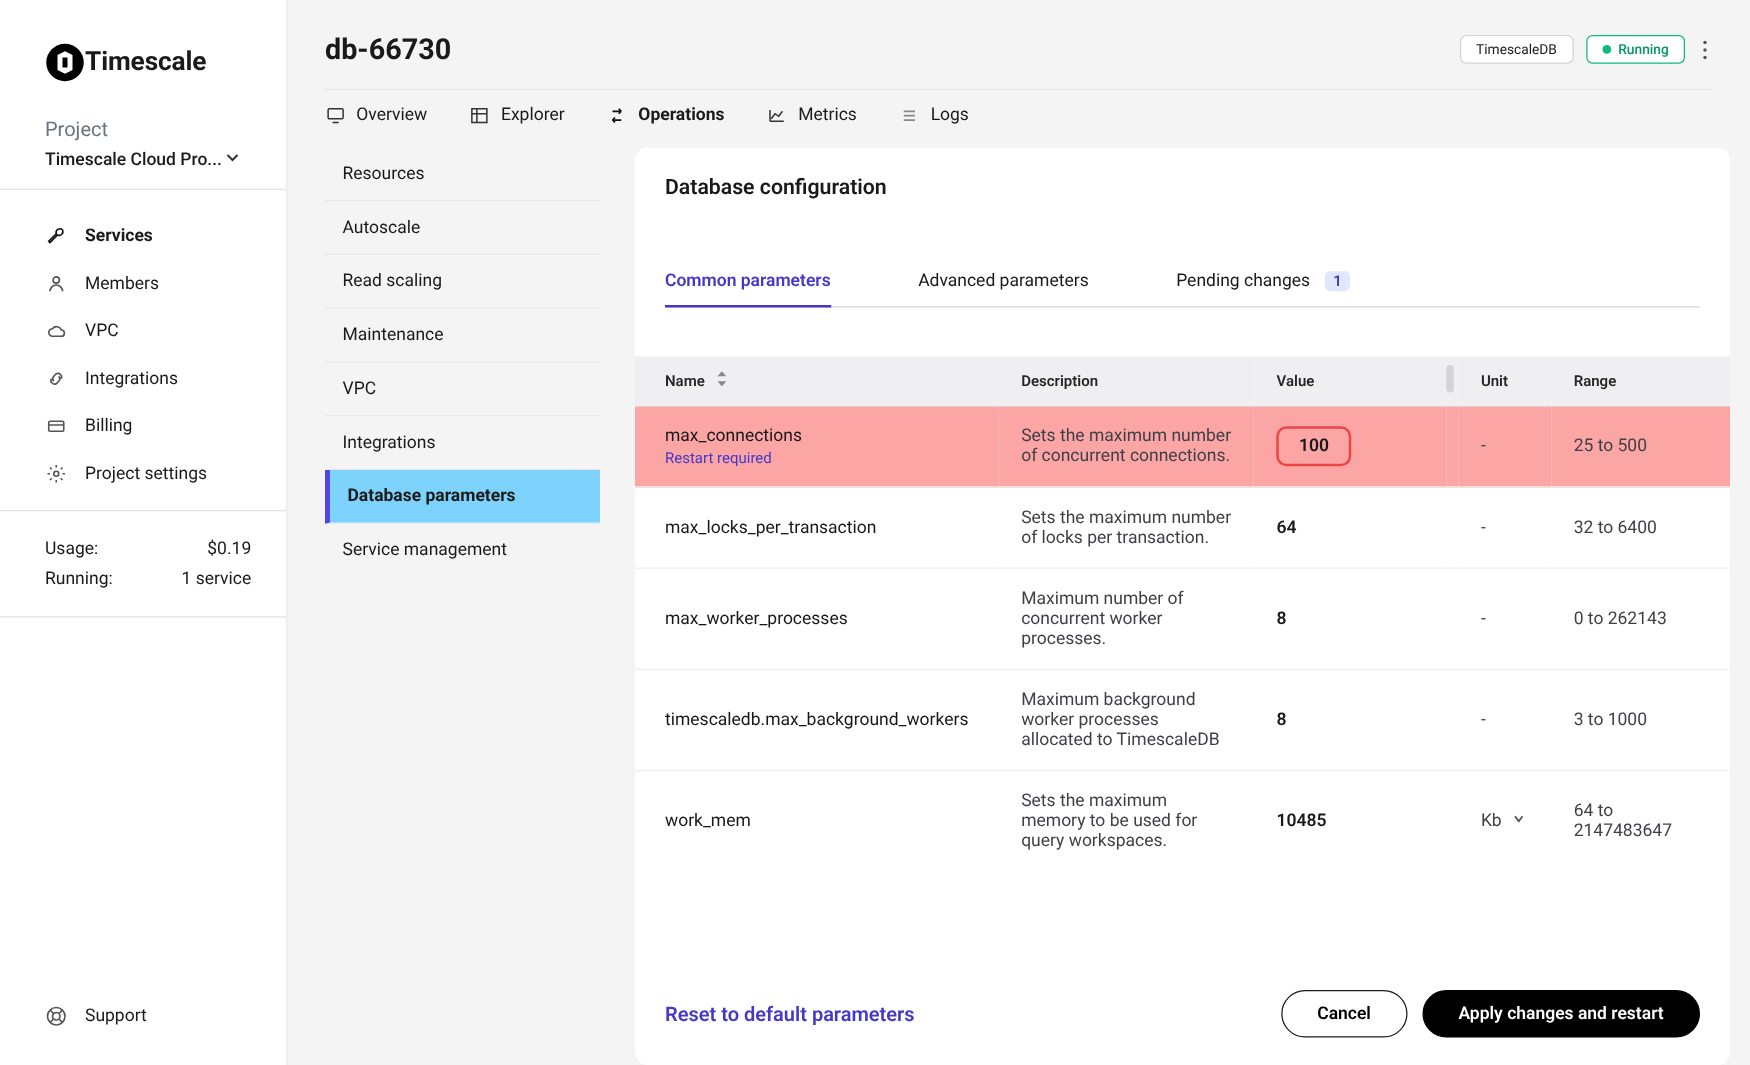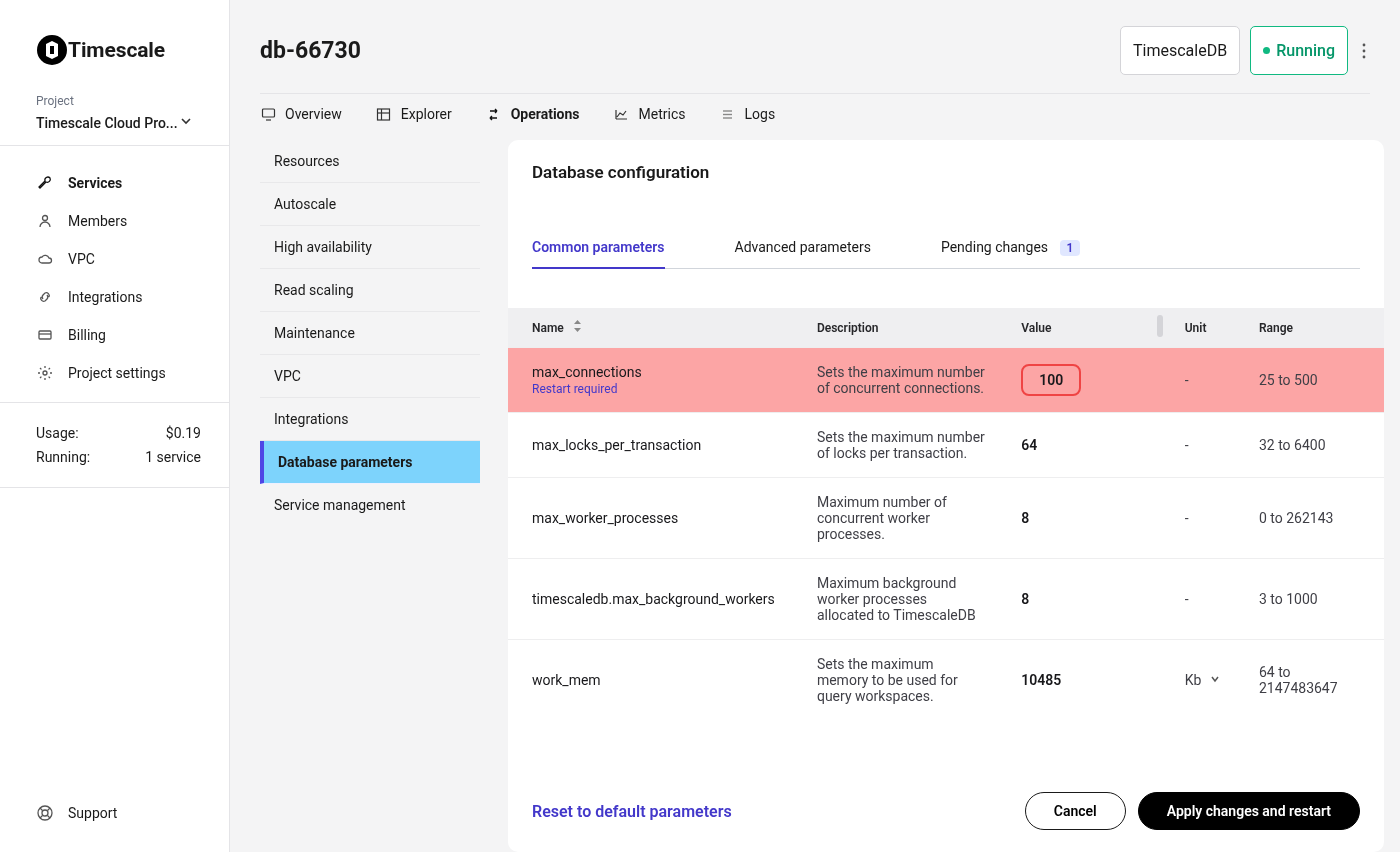--- a/index.html
+++ b/index.html
@@ -4,37 +4,37 @@
 <style>
 * { box-sizing: border-box; margin: 0; padding: 0; font-family: -apple-system, BlinkMacSystemFont, "Segoe UI", Roboto, sans-serif; }
 body { display: flex; width: 1400px; height: 852px; background: #fff; color: #1a1a1a; overflow: hidden; }
 
 
 .sidebar { width: 230px; min-width: 230px; border-right: 1px solid #e4e4e7; display: flex; flex-direction: column; background: #fff; }
 .logo-section { padding: 34px 30px 20px 36px; display: flex; align-items: center; gap: 0; }
 .logo-mark { width: 32px; height: 32px; }
 .logo-text { font-size: 21px; font-weight: 700; letter-spacing: -0.1px; }
 .project-section { padding: 8px 36px 14px 36px; border-bottom: 1px solid #e4e4e7; }
-.project-label { font-size: 12px; color: #6b7280; margin-bottom: 6px; }
+.project-label { font-size: 16px; color: #6b7280; margin-bottom: 6px; }
 .project-select { display: flex; align-items: center; justify-content: space-between; font-size: 14px; font-weight: 500; cursor: pointer; }
 .nav-list { padding: 18px 22px 0 36px; }
 .nav-item { display: flex; align-items: center; gap: 14px; padding: 10px 0; font-size: 14px; color: #1a1a1a; cursor: pointer; }
 .nav-item.active { font-weight: 700; }
 .nav-icon { width: 18px; height: 18px; display: flex; align-items: center; justify-content: center; color: #4b5563; }
 .usage-section { padding: 18px 28px 18px 36px; border-top: 1px solid #e4e4e7; border-bottom: 1px solid #e4e4e7; margin-top: 10px; }
 .usage-row { display: flex; justify-content: space-between; font-size: 14px; color: #1a1a1a; padding: 4px 0; }
 .support-item { margin-top: auto; padding: 0 36px 30px 36px; display: flex; align-items: center; gap: 14px; font-size: 14px; cursor: pointer; }
 
 
 .main { flex: 1; background: #f4f4f5; display: flex; flex-direction: column; overflow: hidden; }
 .header { padding: 26px 30px 0 30px; }
 .header-top { display: flex; align-items: center; justify-content: space-between; padding-bottom: 18px; border-bottom: 1px solid #e4e4e7; }
 .db-title { font-size: 23px; font-weight: 700; }
 .header-badges { display: flex; align-items: center; gap: 10px; }
-.badge { padding: 14px 12px; border-radius: 5px; font-size: 16px; border: 1px solid #d4d4d8; background: #fff; }
+.badge { padding: 4px 12px; border-radius: 5px; font-size: 11px; border: 1px solid #d4d4d8; background: #fff; }
 .badge-running { border: 1px solid #10b981; color: #059669; font-weight: 500; display: flex; align-items: center; gap: 6px; }
 .badge-running::before { content: ""; width: 7px; height: 7px; border-radius: 50%; background: #10b981; }
 .kebab { cursor: pointer; display: flex; align-items: center; padding: 0 4px; }
 
 .top-tabs { display: flex; gap: 34px; padding: 12px 0 18px 0; }
 .top-tab { display: flex; align-items: center; gap: 9px; font-size: 14px; color: #1a1a1a; cursor: pointer; }
 .top-tab.active { font-weight: 700; }
 .top-tab-icon { width: 16px; height: 16px; display: flex; align-items: center; justify-content: center; }
 
 .content-row { display: flex; flex: 1; padding: 0 16px 0 30px; gap: 28px; overflow: hidden; }
@@ -251,21 +251,20 @@
           </span>
         <span>Logs</span>
       </div>
     </div>
   </div>
 
   <div class="content-row">
     <div class="subnav">
       <div class="subnav-item">Resources</div>
       <div class="subnav-item">Autoscale</div>
-      <div class="subnav-item">High availability</div>
       <div class="subnav-item">Read scaling</div>
       <div class="subnav-item">Maintenance</div>
       <div class="subnav-item">VPC</div>
       <div class="subnav-item">Integrations</div>
       <div class="subnav-item active">Database parameters</div>
       <div class="subnav-item" style="border-bottom:none">Service management</div>
     </div>
 
     <div class="panel">
       <div class="panel-title">Database configuration</div>

